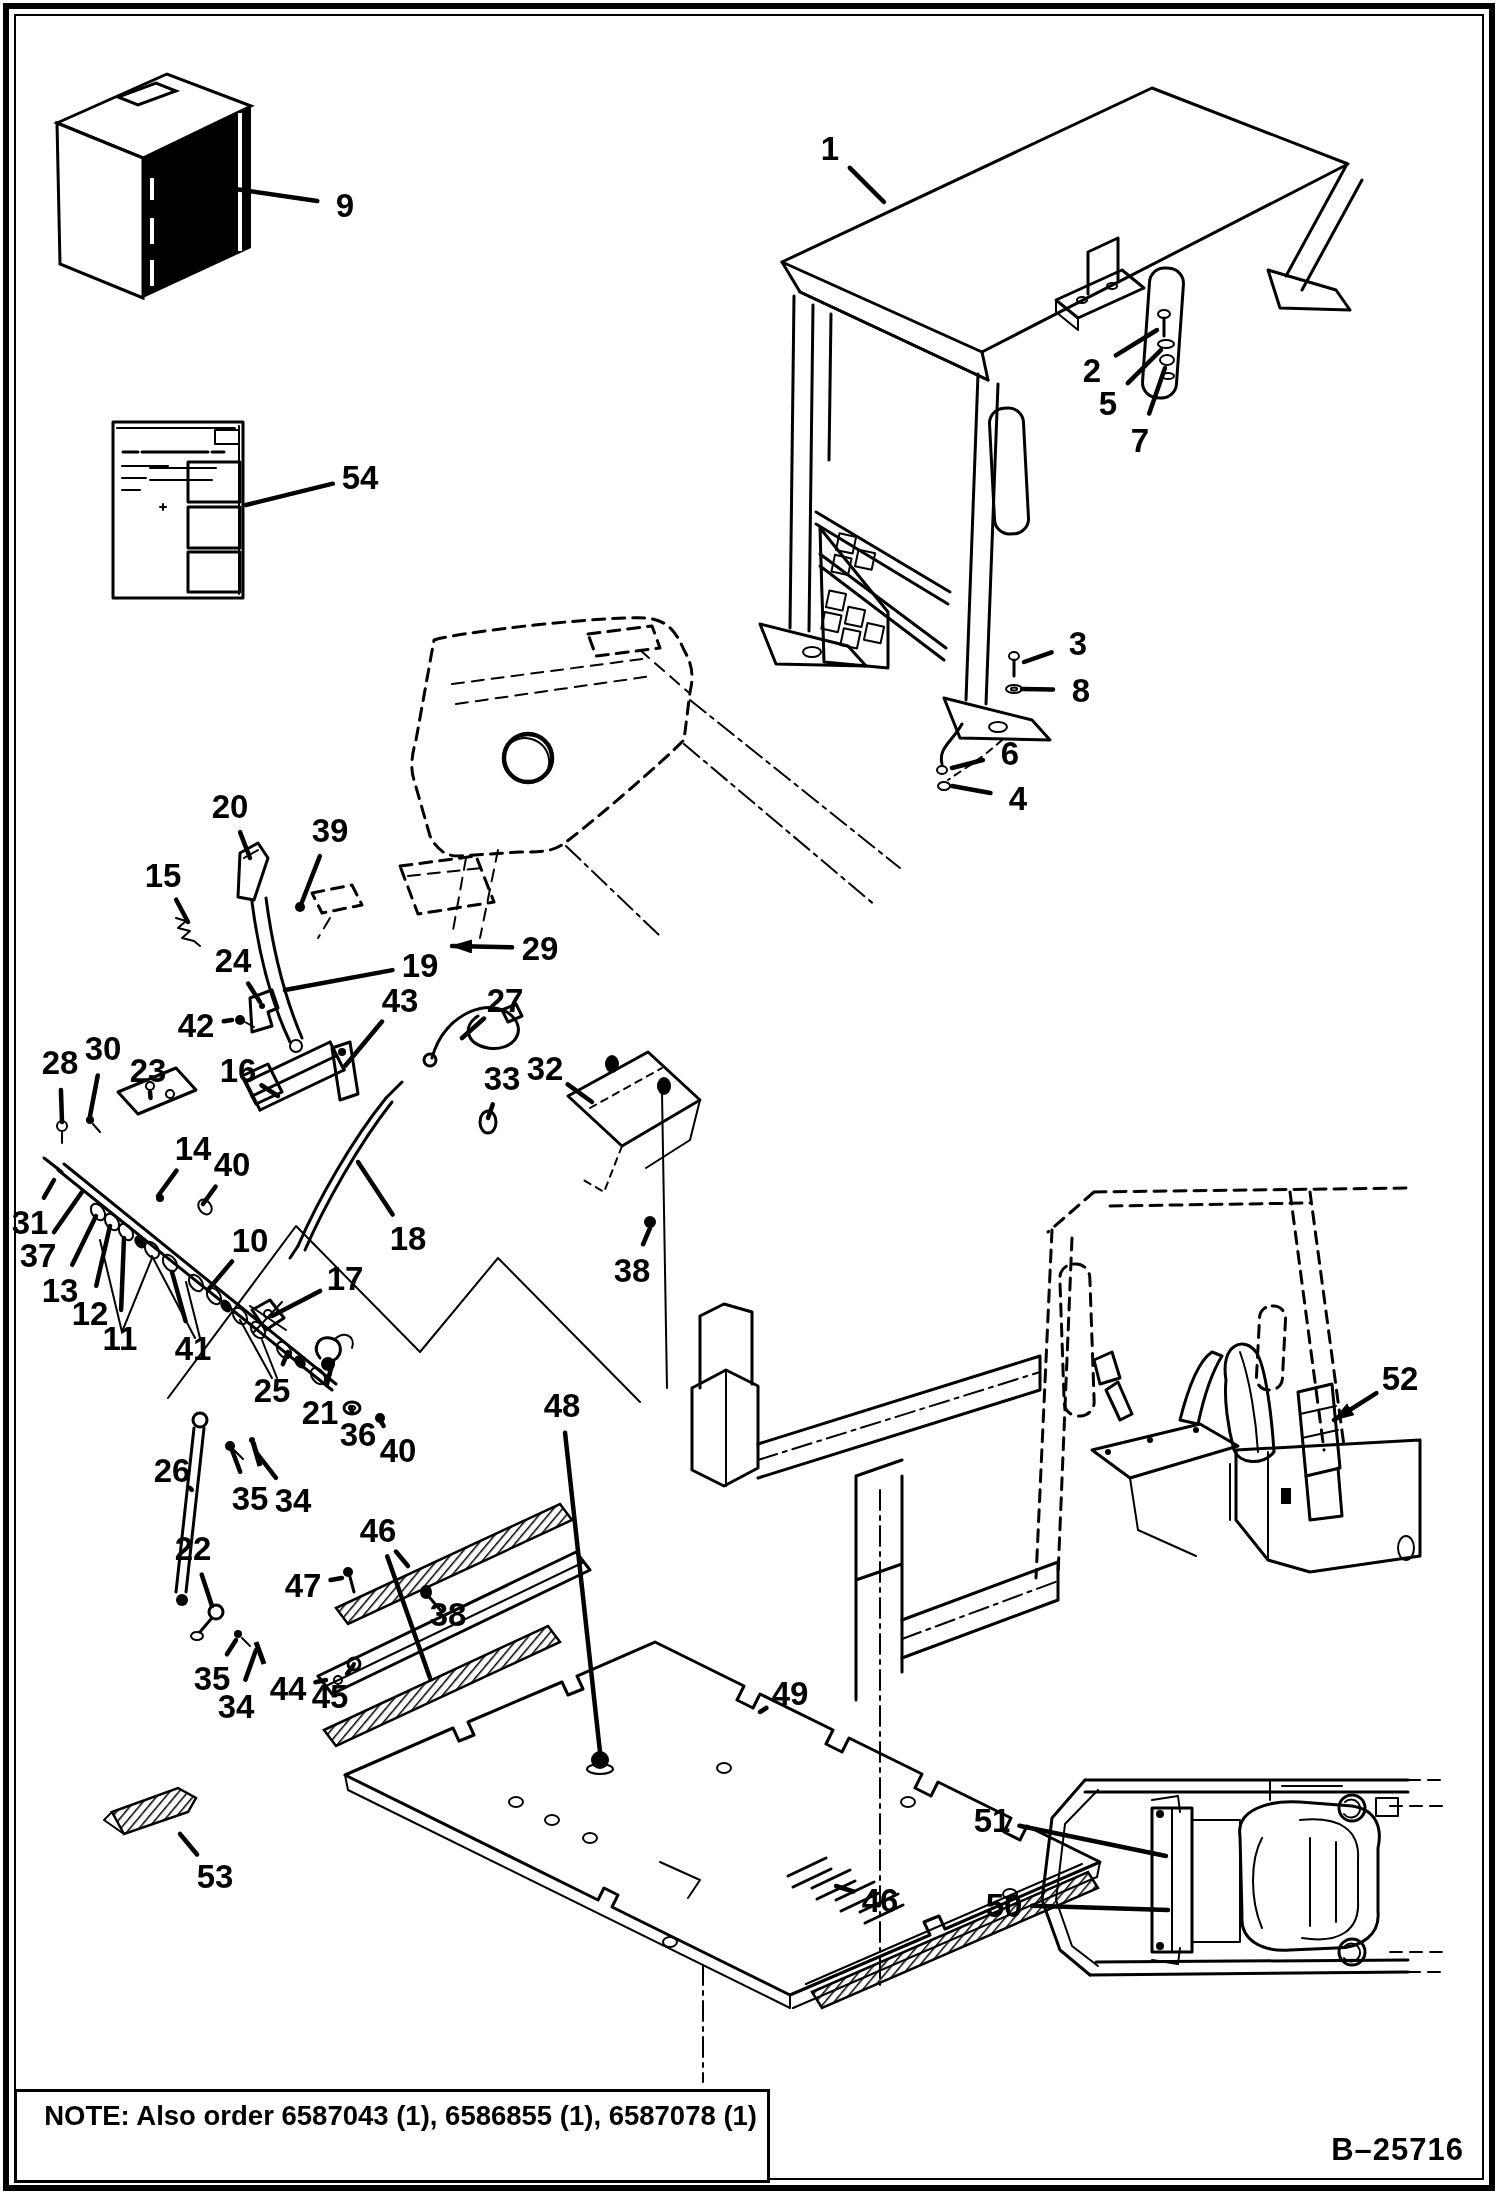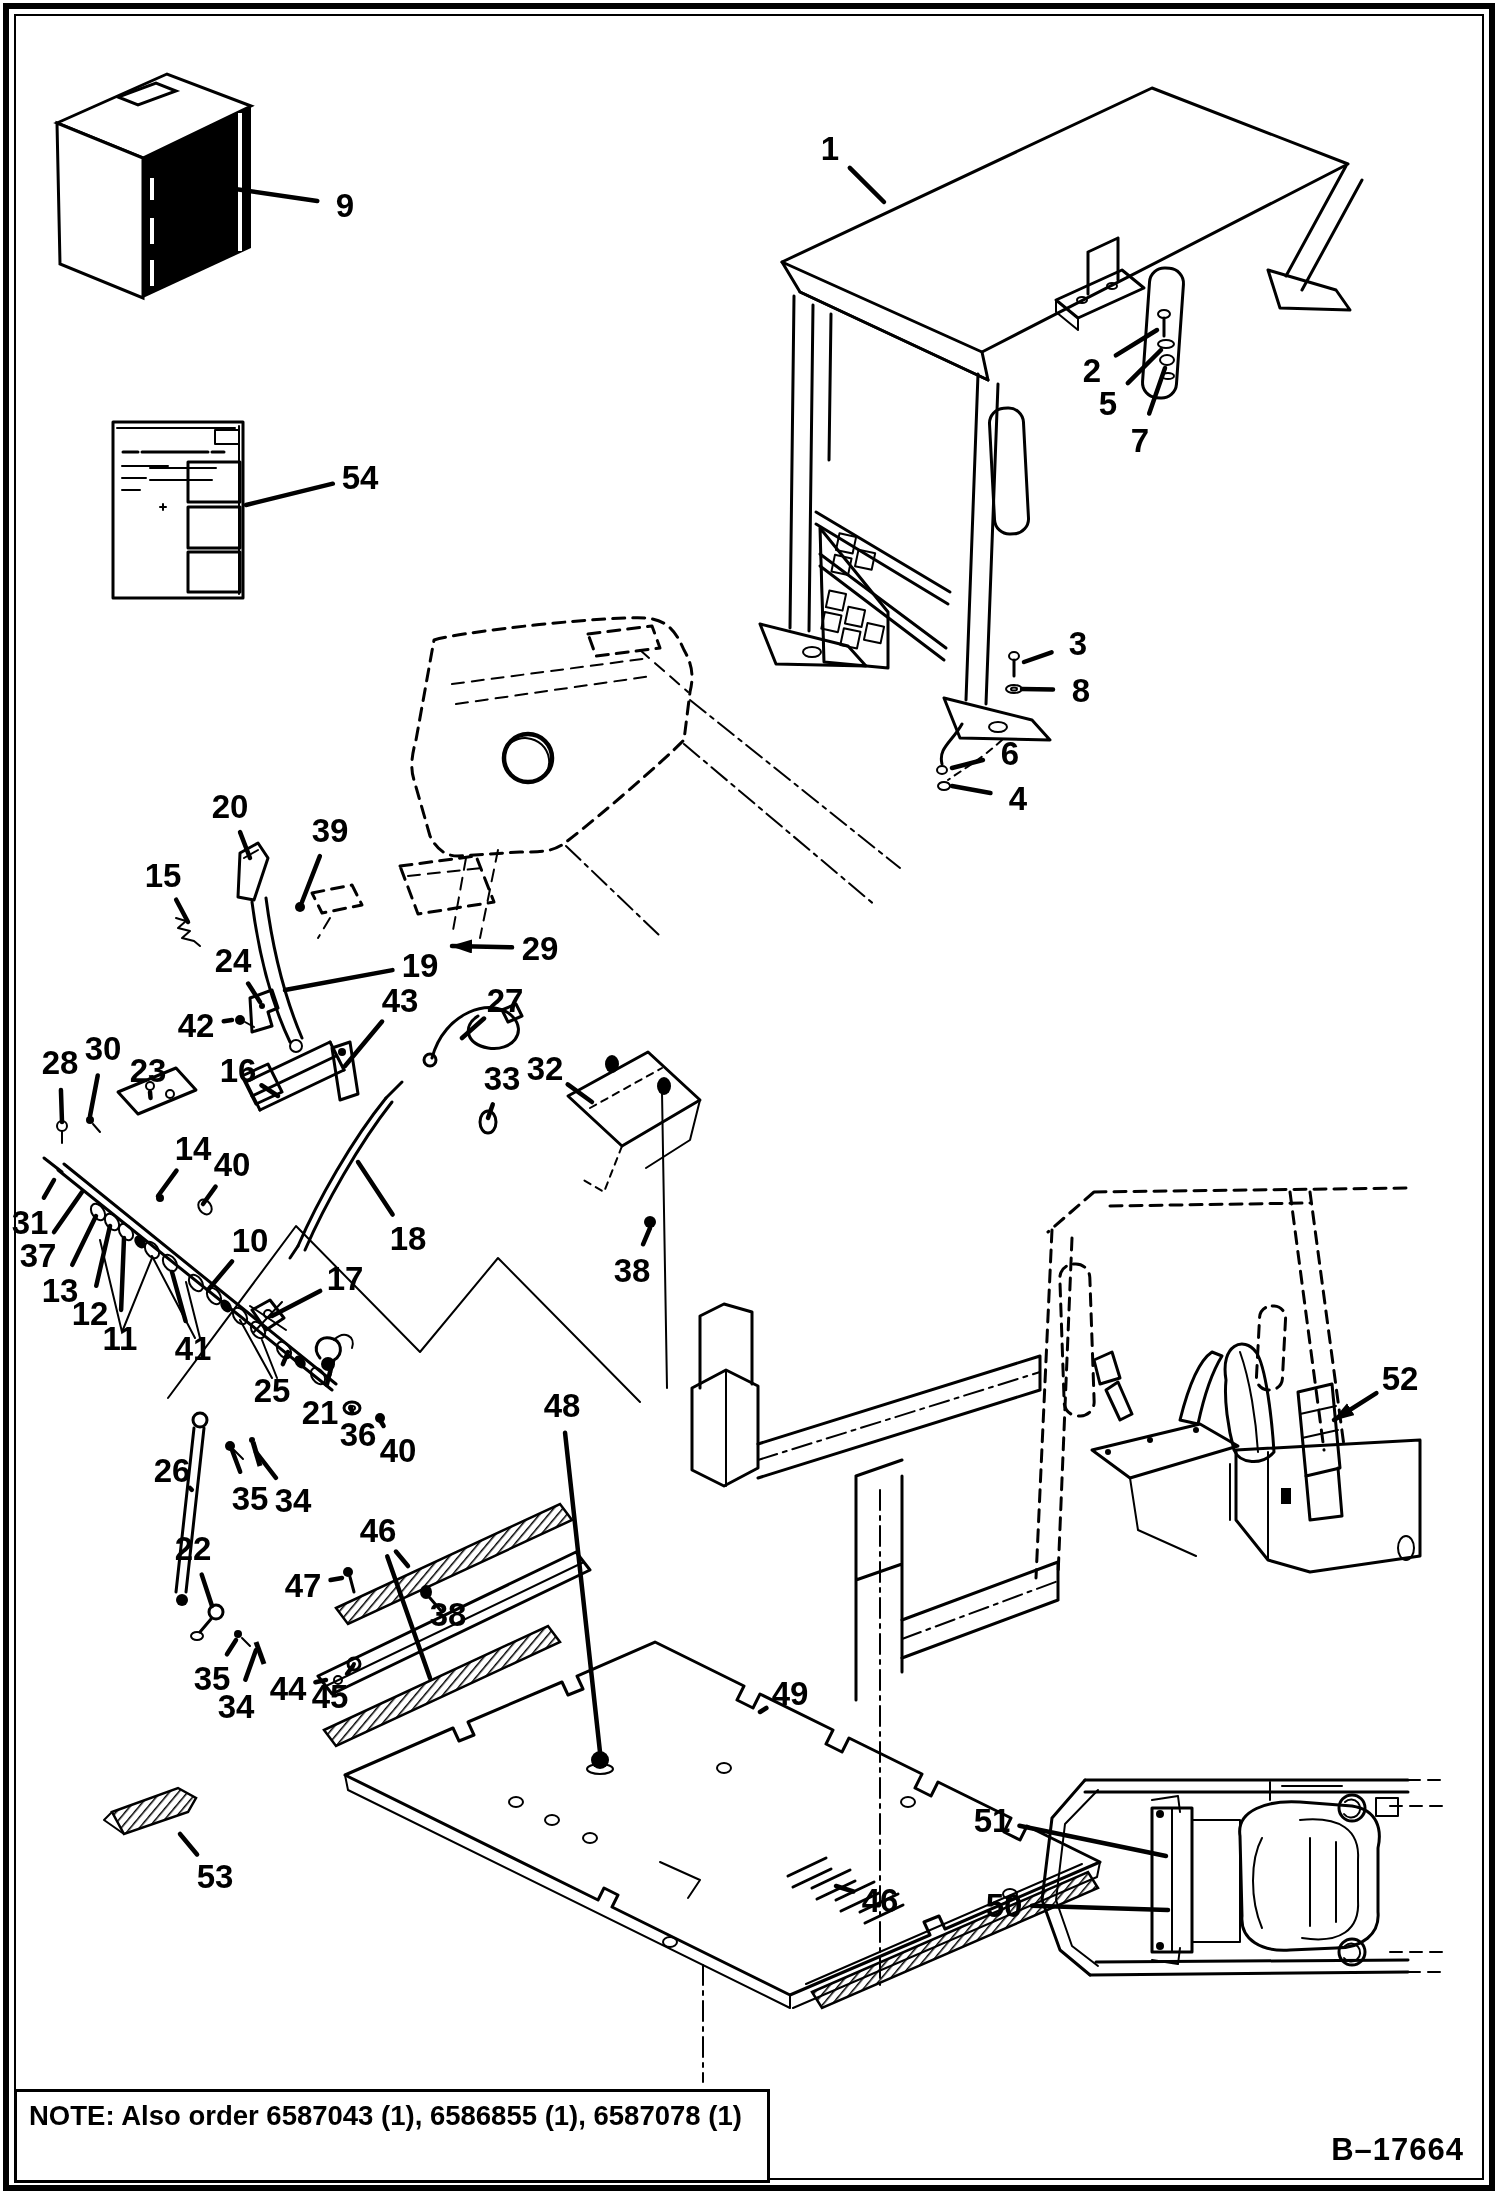--- a/index.html
+++ b/index.html
@@ -21,21 +21,21 @@
   .dsh2{stroke-dasharray:7 6;}
   .dashdot{stroke-dasharray:20 6 4 6;}
   .fillb{fill:#000;stroke:none;}
   .fillw{fill:#fff;stroke:#000;stroke-width:3;}
   .hatchf{fill:url(#hatch);stroke:#000;stroke-width:2.5;}
   .callout-text{font-family:"Liberation Sans",sans-serif;font-weight:bold;font-size:33px;fill:#000;}
   .note-box{
     position:absolute;left:14px;top:2089px;width:756px;height:94px;
     border:3px solid #000;box-sizing:border-box;
     background:#fff;padding:7px 10px 0 12px;
-    font-size:27.5px;font-weight:bold;color:#000;line-height:1.22;
+    font-size:27.5px;font-weight:bold;color:#000;line-height:1.22;text-align:right;
   }
   .drawing-number{
     position:absolute;right:34px;top:2132px;
     font-size:31px;font-weight:bold;color:#000;letter-spacing:1px;
   }
 </style>
 </head>
 <body>
 
 <div class="page">
@@ -502,14 +502,14 @@
   </svg>
 
   <div class="frame-outer"></div>
   <div class="frame-inner"></div>
 
   <div class="note-box">
     <span>NOTE:</span>
     <span>Also order 6587043 (1), 6586855 (1), 6587078 (1)</span><br>
   </div>
 
-  <div class="drawing-number">B–17664</div>
+  <div class="drawing-number">B–25716</div>
 </div>
 
 </body></html>

